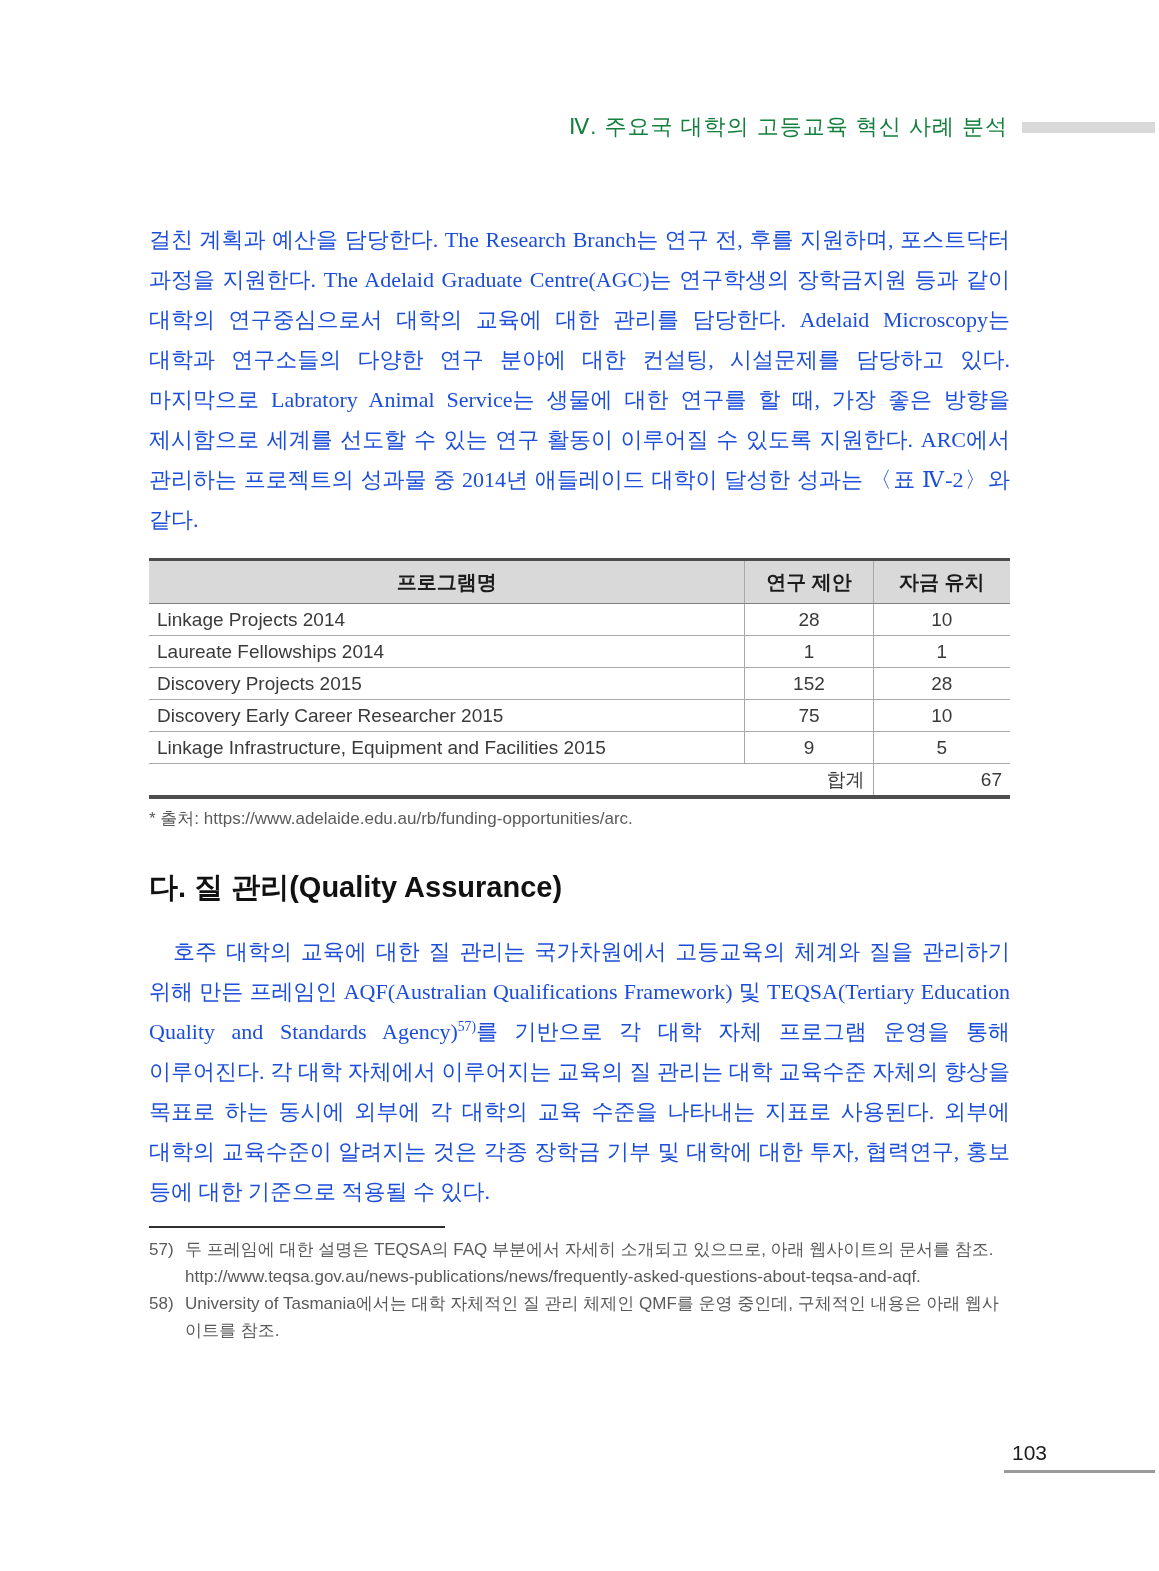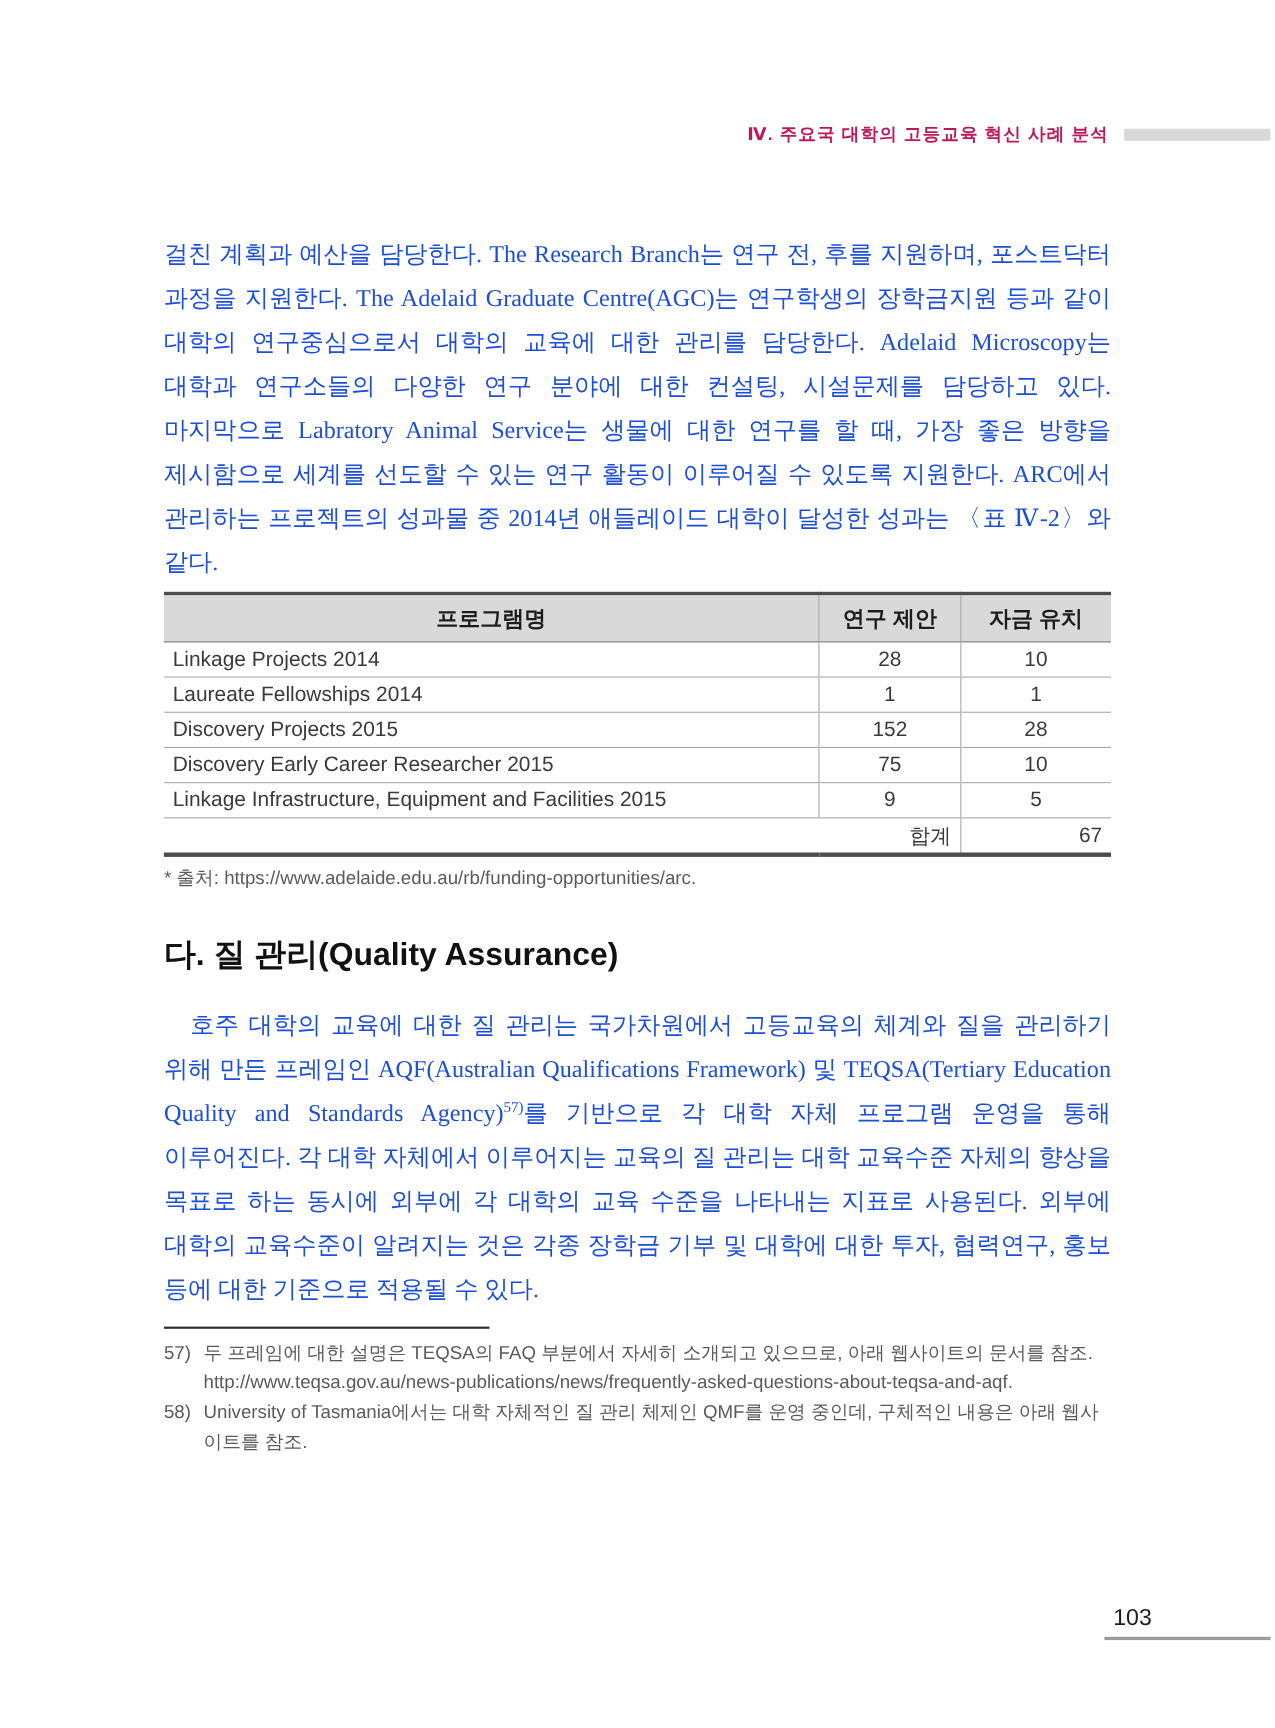--- a/index.html
+++ b/index.html
@@ -11,21 +11,21 @@
     overflow:hidden;
     color:#222;
   }
   
   .doc-header {
     display:flex; justify-content:flex-end; align-items:center;
     padding-top:112px; padding-right:4px;
   }
   .doc-header-title {
     font-family:"Liberation Sans","DejaVu Sans",sans-serif;
-    font-weight:bold; font-size:16px; color:#be185d;
+    font-weight:normal; font-size:22px; color:#15803d;
     letter-spacing:1px; white-space:nowrap;
   }
   .header-bar {
     width:133px; height:11px; background:#d9d9d9; margin-left:14px; flex-shrink:0;
   }
   
   .content { padding:0 149px; }
   .para {
     font-family:"Liberation Serif","DejaVu Serif",serif;
     font-size:22px; line-height:40px; color:#1d4ed8;
@@ -37,21 +37,21 @@
   .para-indent { text-indent:24px; }
   
   .table-caption {
     margin-top:20px;
     text-align:center;
     font-family:"Liberation Sans","DejaVu Sans",sans-serif;
     font-weight:bold; font-size:21px; color:#1c1c1c;
   }
   table.data-table {
     width:100%;
-    margin-top:7px;
+    margin-top:18px;
     border-collapse:collapse;
     border-top:3px solid #4d4d4d;
     border-bottom:4px solid #4d4d4d;
     font-family:"Liberation Sans","DejaVu Sans",sans-serif;
     color:#3a3a3a;
   }
   table.data-table th {
     background:#d9d9d9;
     font-size:20px; font-weight:bold; color:#1c1c1c;
     height:40px;
@@ -88,21 +88,21 @@
     margin-top:14px;
     font-family:"Liberation Sans","DejaVu Sans",sans-serif;
     font-size:17px; line-height:27px; color:#5a5a5a;
   }
   .fn-rule { width:296px; border-top:2px solid #2f2f2f; margin-bottom:8px; }
   .footnote { display:flex; }
   .fn-number { width:36px; flex-shrink:0; }
   .fn-url { display:block; }
   
   .page-number-block {
-    position:absolute; right:4px; bottom:80px; width:151px;
+    position:absolute; right:4px; bottom:98px; width:151px;
   }
   .page-number {
     font-family:"Liberation Sans","DejaVu Sans",sans-serif;
     font-size:21px; color:#1c1c1c; padding-left:8px;
   }
   .page-rule { height:3px; background:#9a9a9a; margin-top:5px; }
 </style>
 </head>
 <body>
 

